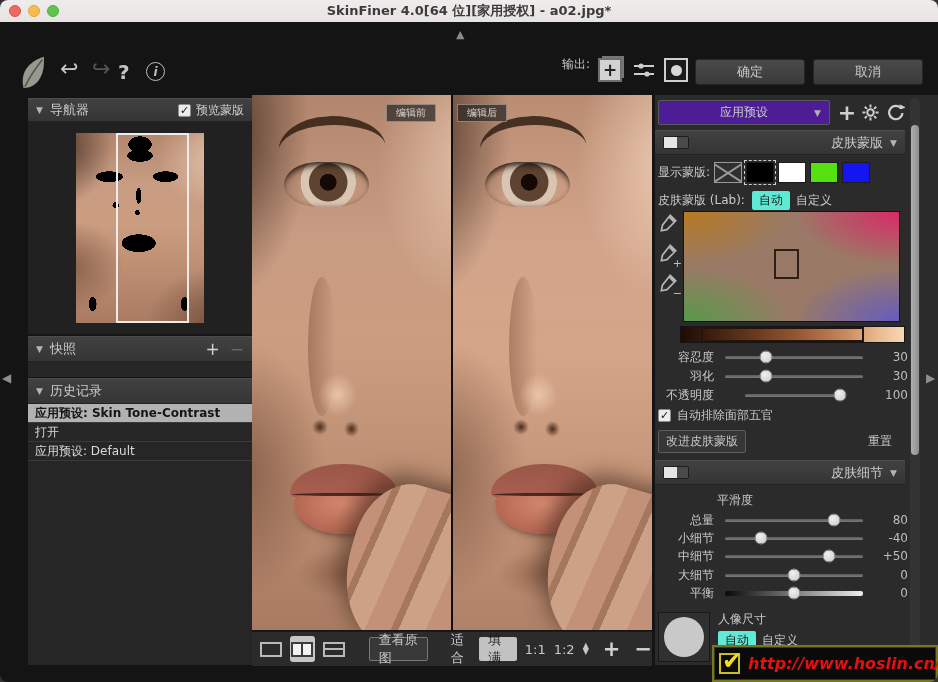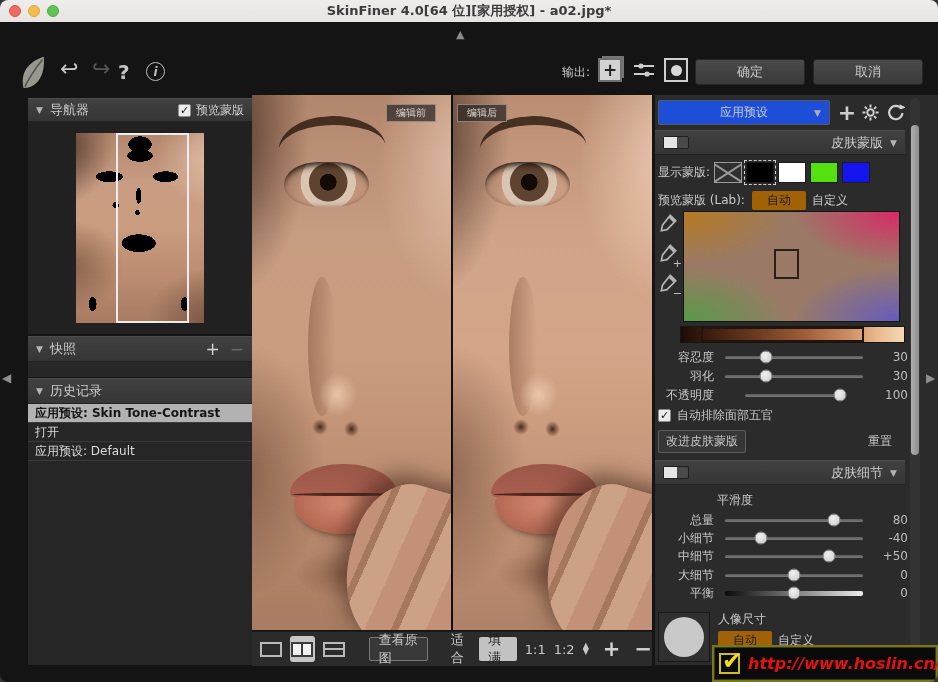--- a/index.html
+++ b/index.html
@@ -13,21 +13,21 @@
   .tl.yellow{background:#f5bd4f;border:1px solid #dfa63c;}
   .tl.green{background:#61c354;border:1px solid #4caf3f;}
   .wtitle{font-size:13px;font-weight:bold;color:#3b3b3b;}
   
   .logo{position:absolute;left:16px;top:54px;width:34px;height:38px;}
   .ticon{position:absolute;color:#c8c8c8;font-size:22px;line-height:1;cursor:default;}
   .ticon.dim{color:#565656;}
   .qmark{position:absolute;left:118px;top:60px;color:#c4c4c4;font-size:20px;font-weight:bold;}
   .infoi{position:absolute;left:146px;top:62px;width:19px;height:19px;border:1.6px solid #bdbdbd;border-radius:50%;color:#bdbdbd;font-size:12px;font-weight:bold;font-style:italic;display:flex;align-items:center;justify-content:center;}
   .collapse-up{position:absolute;left:456px;top:28px;color:#8a8a8a;font-size:11px;}
-  .outlabel{position:absolute;left:562px;top:64px;font-size:12px;color:#c8c8c8;}
+  .outlabel{position:absolute;left:562px;top:56px;font-size:12px;color:#c8c8c8;}
   .outicon{position:absolute;top:58px;width:24px;height:24px;display:flex;align-items:center;justify-content:center;}
   .addframe{left:598px;background:#d2d2d2;border:2px solid #6f6f6f;box-shadow:3px -3px 0 -1px #777;color:#222;font-size:17px;font-weight:bold;line-height:1;}
   .slidersicon{left:632px;}
   .recordicon{left:664px;border:2px solid #cfcfcf;background:#1b1b1b;}
   .recordicon .dot{width:11px;height:11px;border-radius:50%;background:#d8d8d8;}
   .mainbtn{position:absolute;top:59px;width:110px;height:26px;background:linear-gradient(#4a4a4a,#3a3a3a);border:1px solid #262626;border-radius:3px;color:#c9c9c9;font-size:13px;display:flex;align-items:center;justify-content:center;}
   
   .phead{position:absolute;background:linear-gradient(#414141,#353535);border-top:1px solid #4c4c4c;border-bottom:1px solid #232323;color:#cccccc;font-size:13px;display:flex;align-items:center;padding:0 8px;}
   .tri{font-size:9px;color:#b5b5b5;margin-right:7px;}
   .pbody{position:absolute;background:#272727;}
@@ -94,33 +94,33 @@
   .vbtn .r3{width:22px;height:15px;border:2px solid #b9b9b9;display:flex;flex-direction:column;}
   .vbtn .r3 span{flex:1;}
   .vbtn .r3 span + span{border-top:2px solid #b9b9b9;}
   .tbtn{height:24px;display:flex;align-items:center;justify-content:center;color:#c8c8c8;font-size:13px;padding:0 9px;border-radius:2px;}
   .tbtn.bordered{border:1px solid #787878;background:#383838;margin-left:22px;}
   .tbtn.sel{background:#c2c2c2;color:#1c1c1c;}
   .spinner{display:flex;flex-direction:column;color:#c8c8c8;font-size:8px;line-height:6px;margin-left:4px;}
   .zbtn{color:#d0d0d0;font-size:21px;font-weight:bold;margin-left:14px;line-height:1;}
   
   .rpanel-bg{position:absolute;left:655px;top:95px;width:283px;height:570px;background:#2b2b2b;}
-  .dropdown{position:absolute;left:658px;top:100px;width:172px;height:25px;background:#1d4ed8;border:1px solid #5a5a5a;border-radius:2px;color:#cccccc;font-size:12px;display:flex;align-items:center;justify-content:center;}
+  .dropdown{position:absolute;left:658px;top:100px;width:172px;height:25px;background:#4c1d95;border:1px solid #5a5a5a;border-radius:2px;color:#cccccc;font-size:12px;display:flex;align-items:center;justify-content:center;}
   .dropdown .dar{position:absolute;right:8px;font-size:9px;color:#b0b0b0;}
   .hicon{position:absolute;top:99px;width:24px;height:26px;display:flex;align-items:center;justify-content:center;color:#cfcfcf;font-size:22px;font-weight:bold;}
   .toggle{width:26px;height:13px;background:#4a4a4a;border:1px solid #1e1e1e;border-radius:2px;position:relative;}
   .toggle::after{content:"";position:absolute;left:0;top:0;width:13px;height:11px;background:#e6e6e6;}
   .rrow{position:absolute;left:658px;width:247px;display:flex;align-items:center;font-size:12px;color:#c9c9c9;}
   .swatch{width:28px;height:21px;border:1px solid #1c1c1c;margin-left:4px;position:relative;}
   .swatch.none{background:#2f2f2f;border:1px solid #9a9a9a;overflow:hidden;}
   .swatch.none::before,.swatch.none::after{content:"";position:absolute;left:-4px;right:-4px;top:50%;height:1.6px;background:#9a9a9a;}
   .swatch.none::before{transform:rotate(33deg);}
   .swatch.none::after{transform:rotate(-33deg);}
   .swatch.sel{outline:1px dashed #cfcfcf;outline-offset:1px;}
-  .chip{background:#a16207;color:#1a1a1a;border-radius:2px;padding:1px 15px;}
+  .chip{background:#5eead4;color:#1a1a1a;border-radius:2px;padding:1px 7px;}
   .plain{color:#c9c9c9;padding:1px 6px;}
   .dropper{position:absolute;left:658px;width:22px;height:24px;}
   .dropper .sub{position:absolute;right:-2px;bottom:-3px;font-size:11px;color:#c0c0c0;}
   .gradsq{position:absolute;left:683px;top:211px;width:217px;height:111px;border:1px solid #151515;background:
     radial-gradient(70% 70% at 0% 0%, rgba(187,122,26,.9), rgba(187,122,26,0) 70%),
     radial-gradient(70% 70% at 100% 0%, rgba(224,32,104,.9), rgba(224,32,104,0) 70%),
     radial-gradient(70% 70% at 0% 100%, rgba(80,157,70,.9), rgba(80,157,70,0) 70%),
     radial-gradient(70% 70% at 100% 100%, rgba(95,88,200,.9), rgba(95,88,200,0) 70%),
     #9a7a66;}
   .selbox{position:absolute;left:42%;top:34%;width:25px;height:30px;border:2px solid #2e1f15;}
@@ -324,21 +324,21 @@
   <div class="rrow" style="top:160px;height:24px;">
     <span>显示蒙版:</span>
     <span class="swatch none"></span>
     <span class="swatch sel" style="background: rgb(0, 0, 0);"></span>
     <span class="swatch" style="background: rgb(255, 255, 255);"></span>
     <span class="swatch" style="background: rgb(85, 224, 16);"></span>
     <span class="swatch" style="background: rgb(21, 21, 242);"></span>
   </div>
 
   <div class="rrow" style="top:190px;height:20px;">
-    <span>预览蒙版 (Lab):</span>
+    <span>皮肤蒙版 (Lab):</span>
     <span class="chip" style="margin-left:7px;">自动</span>
     <span class="plain">自定义</span>
   </div>
 
   <span class="dropper" style="top:213px;">
     <svg viewBox="0 0 18 18" width="20" height="20">
         <path d="M11 2l5 5-8 8-5 1 1-5z" fill="none" stroke="#b5b5b5" stroke-width="1.5"></path>
         <path d="M10.7 3.3l4 4" stroke="#b5b5b5" stroke-width="3"></path>
       </svg>
   </span>

